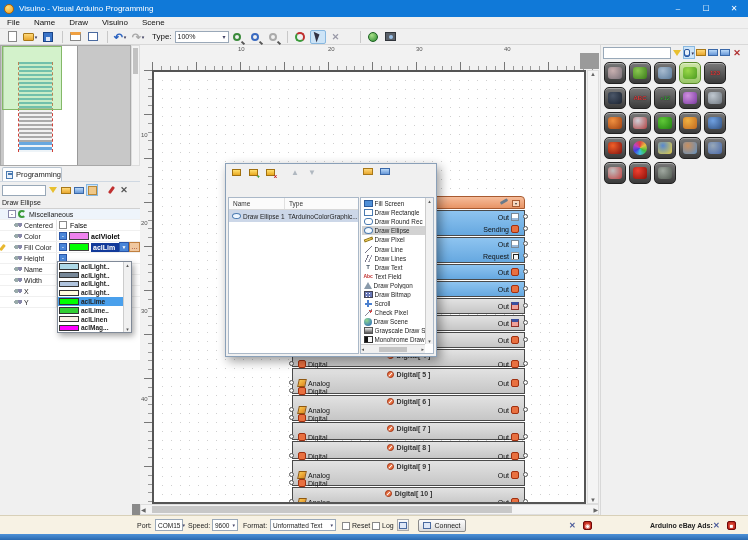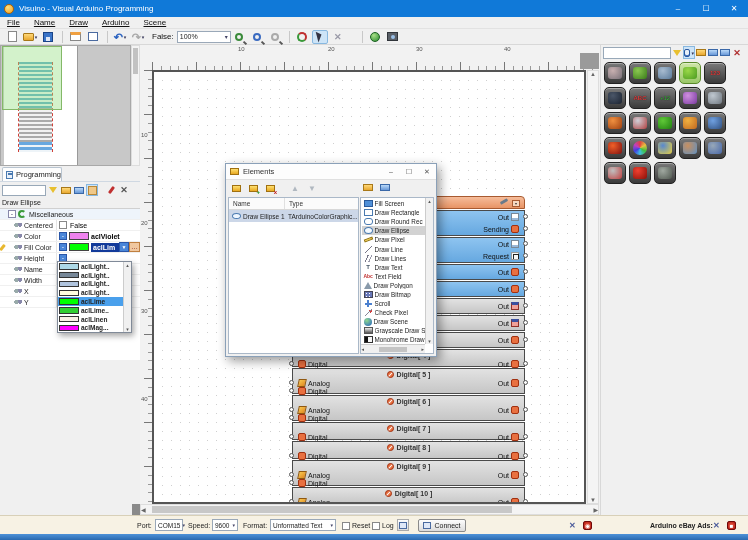--- a/index.html
+++ b/index.html
@@ -9,21 +9,21 @@
 
   
   #titlebar{left:0;top:0;width:748px;height:17px;background:#1079d8;color:#fff;display:flex;align-items:center;padding-left:4px;}
   #app-icon{width:10px;height:10px;border-radius:50%;background:radial-gradient(circle at 35% 30%,#ffe080,#f0a020);margin-right:5px;border:1px solid #b06000;}
   #title-text{font-size:8px;}
   .wbtns{position:absolute;right:0;top:0;height:17px;display:flex;}
   .wbtn{width:28px;height:17px;display:flex;align-items:center;justify-content:center;font-size:8px;color:#fff;}
 
   
   #menubar{left:0;top:17px;width:748px;height:12px;background:#f0f0f0;display:flex;align-items:center;border-bottom:1px solid #e2e2e2;}
-  .menu-item{padding:1px 7px;font-size:8px;color:#111;text-decoration:underline;}
+  .menu-item{padding:1px 7px;font-size:8px;color:#111;}
 
   
   #toolbar{left:0;top:29px;width:748px;height:16px;background:#f0f0f0;display:flex;align-items:center;padding-left:4px;border-bottom:1px solid #d8d8d8;}
   .tbtn{width:16px;height:14px;margin-right:2px;display:flex;align-items:center;justify-content:center;position:relative;border-radius:2px;}
   .tbtn.sel{background:#cde4f7;border:1px solid #88b8e0;}
   .tsep{width:1px;height:12px;background:#c8c8c8;margin:0 4px;}
   .ico{display:inline-block;}
   .i-doc{width:9px;height:11px;background:#fff;border:1px solid #888;}
   .i-folder{width:11px;height:8px;background:linear-gradient(#ffd878,#e8a830);border:1px solid #a87818;border-radius:1px;}
   .i-save{width:10px;height:10px;background:#3a74c8;border:1px solid #1a4488;position:relative;}
@@ -240,21 +240,21 @@
     <span class="wbtn">–</span>
     <span class="wbtn">☐</span>
     <span class="wbtn close">✕</span>
   </div>
 </div>
 
 <div class="abs" id="menubar">
     <span class="menu-item">File</span>
     <span class="menu-item">Name</span>
     <span class="menu-item">Draw</span>
-    <span class="menu-item">Arduino</span>
+    <span class="menu-item">Visuino</span>
     <span class="menu-item">Scene</span>
   </div>
 
 <div class="abs" id="toolbar">
   <span class="tbtn">
       <span class="ico i-doc"></span>
     </span>
   <span class="tbtn">
       <span class="ico i-folder"></span>
       <span class="ddarr">▾</span>
@@ -271,21 +271,21 @@
     </span>
   <span class="tsep"></span>
   <span class="tbtn">
       <span class="ico i-undo">↶</span>
       <span class="ddarr">▾</span>
     </span>
   <span class="tbtn">
       <span class="ico i-redo">↷</span>
       <span class="ddarr">▾</span>
     </span>
-  <span id="zoom-label">False:</span>
+  <span id="zoom-label">Type:</span>
   <span class="combo" id="zoom-combo">
       <span>100%</span>
       <span class="arr">▾</span>
     </span>
   <span class="tbtn">
       <span class="mag"></span>
     </span>
   <span class="tbtn">
       <span class="mag blue"></span>
     </span>
@@ -741,29 +741,20 @@
     </div>
   <div id="corner-bl"></div>
   <div id="hscroll">
       <span>◀</span>
       <div id="hthumb"></div>
       <span style="margin-left:auto">▶</span>
     </div>
 </div>
 
 <div class="abs" id="dialog">
-  <div id="dlg-title">
-    <span class="i-elem"></span>
-    <span id="dlg-title-text">Elements</span>
-    <span class="dbtns">
-      <span class="dbtn">–</span>
-      <span class="dbtn">☐</span>
-      <span class="dbtn">✕</span>
-    </span>
-  </div>
   <div id="dlg-toolbar">
     <span class="dt-ico">
         <span class="i-comp"></span>
       </span>
     <span class="dt-ico">
         <span class="i-comp"></span>
         <span class="badge g">+</span>
       </span>
     <span class="dt-ico">
         <span class="i-comp"></span>

